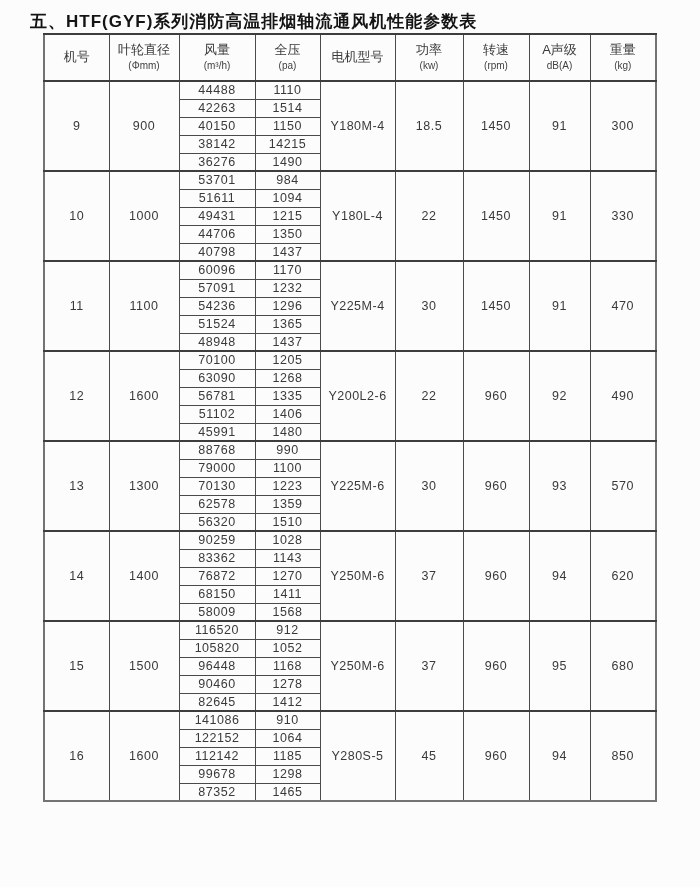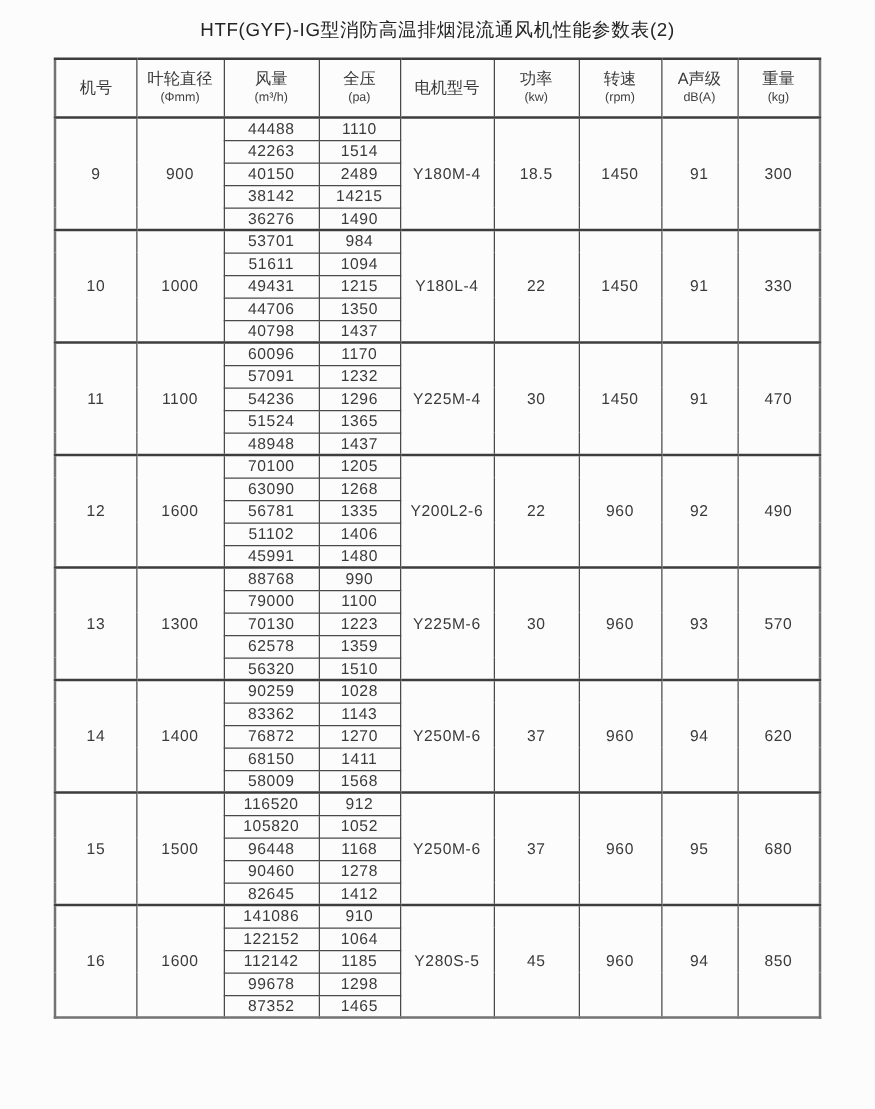--- a/index.html
+++ b/index.html
@@ -77,22 +77,22 @@
   col.c6 { width: 68px; }
   col.c7 { width: 66px; }
   col.c8 { width: 61px; }
   col.c9 { width: 66px; }
 </style>
 </head>
 <body>
 
 <div class="page">
 
-
-  <h2 class="doc-subtitle">HTF(GYF)-IG型消防高温排烟混流通风机性能参数表(2)</h2>
+  <h1 class="doc-title">五、HTF(GYF)系列消防高温排烟轴流通风机性能参数表</h1>
+
 
   <table class="spec-table">
     <colgroup>
       <col class="c1">
         <col class="c2">
         <col class="c3">
         <col class="c4">
       <col class="c5">
         <col class="c6">
         <col class="c7">
@@ -148,21 +148,21 @@
           <td rowspan="5">1450</td>
           <td rowspan="5">91</td>
           <td rowspan="5">300</td>
         </tr>
         <tr>
           <td>42263</td>
           <td>1514</td>
         </tr>
         <tr>
           <td>40150</td>
-          <td>2489</td>
+          <td>1150</td>
         </tr>
         <tr>
           <td>38142</td>
           <td>14215</td>
         </tr>
         <tr>
           <td>36276</td>
           <td>1490</td>
         </tr>
         <tr class="group-start">

